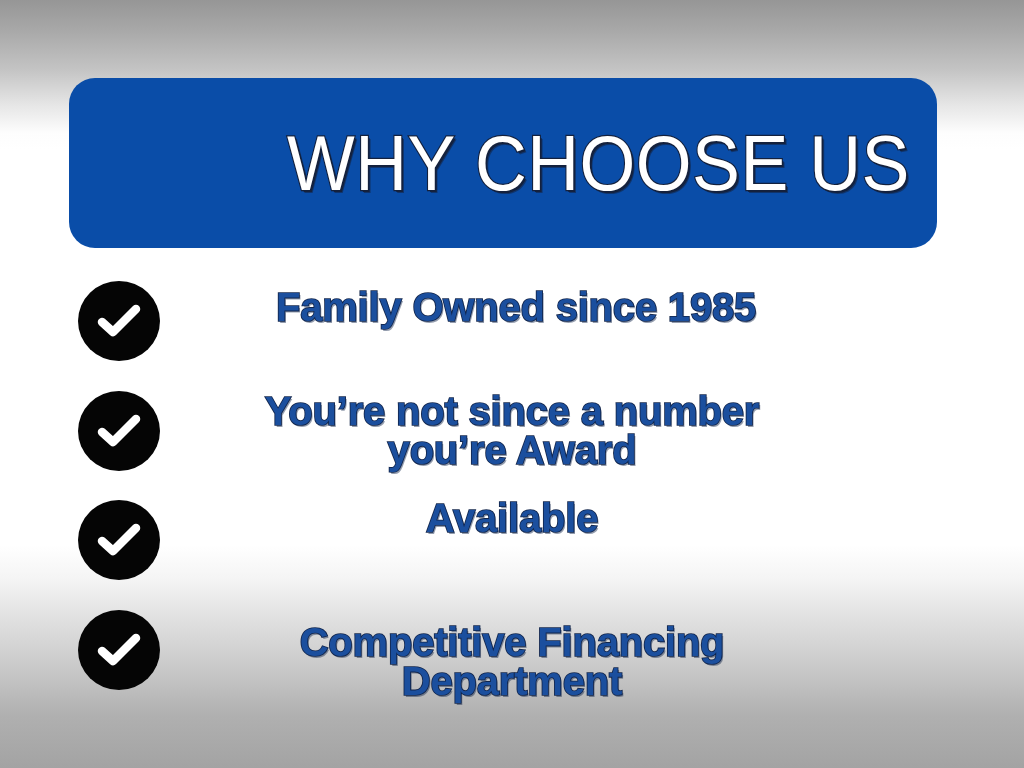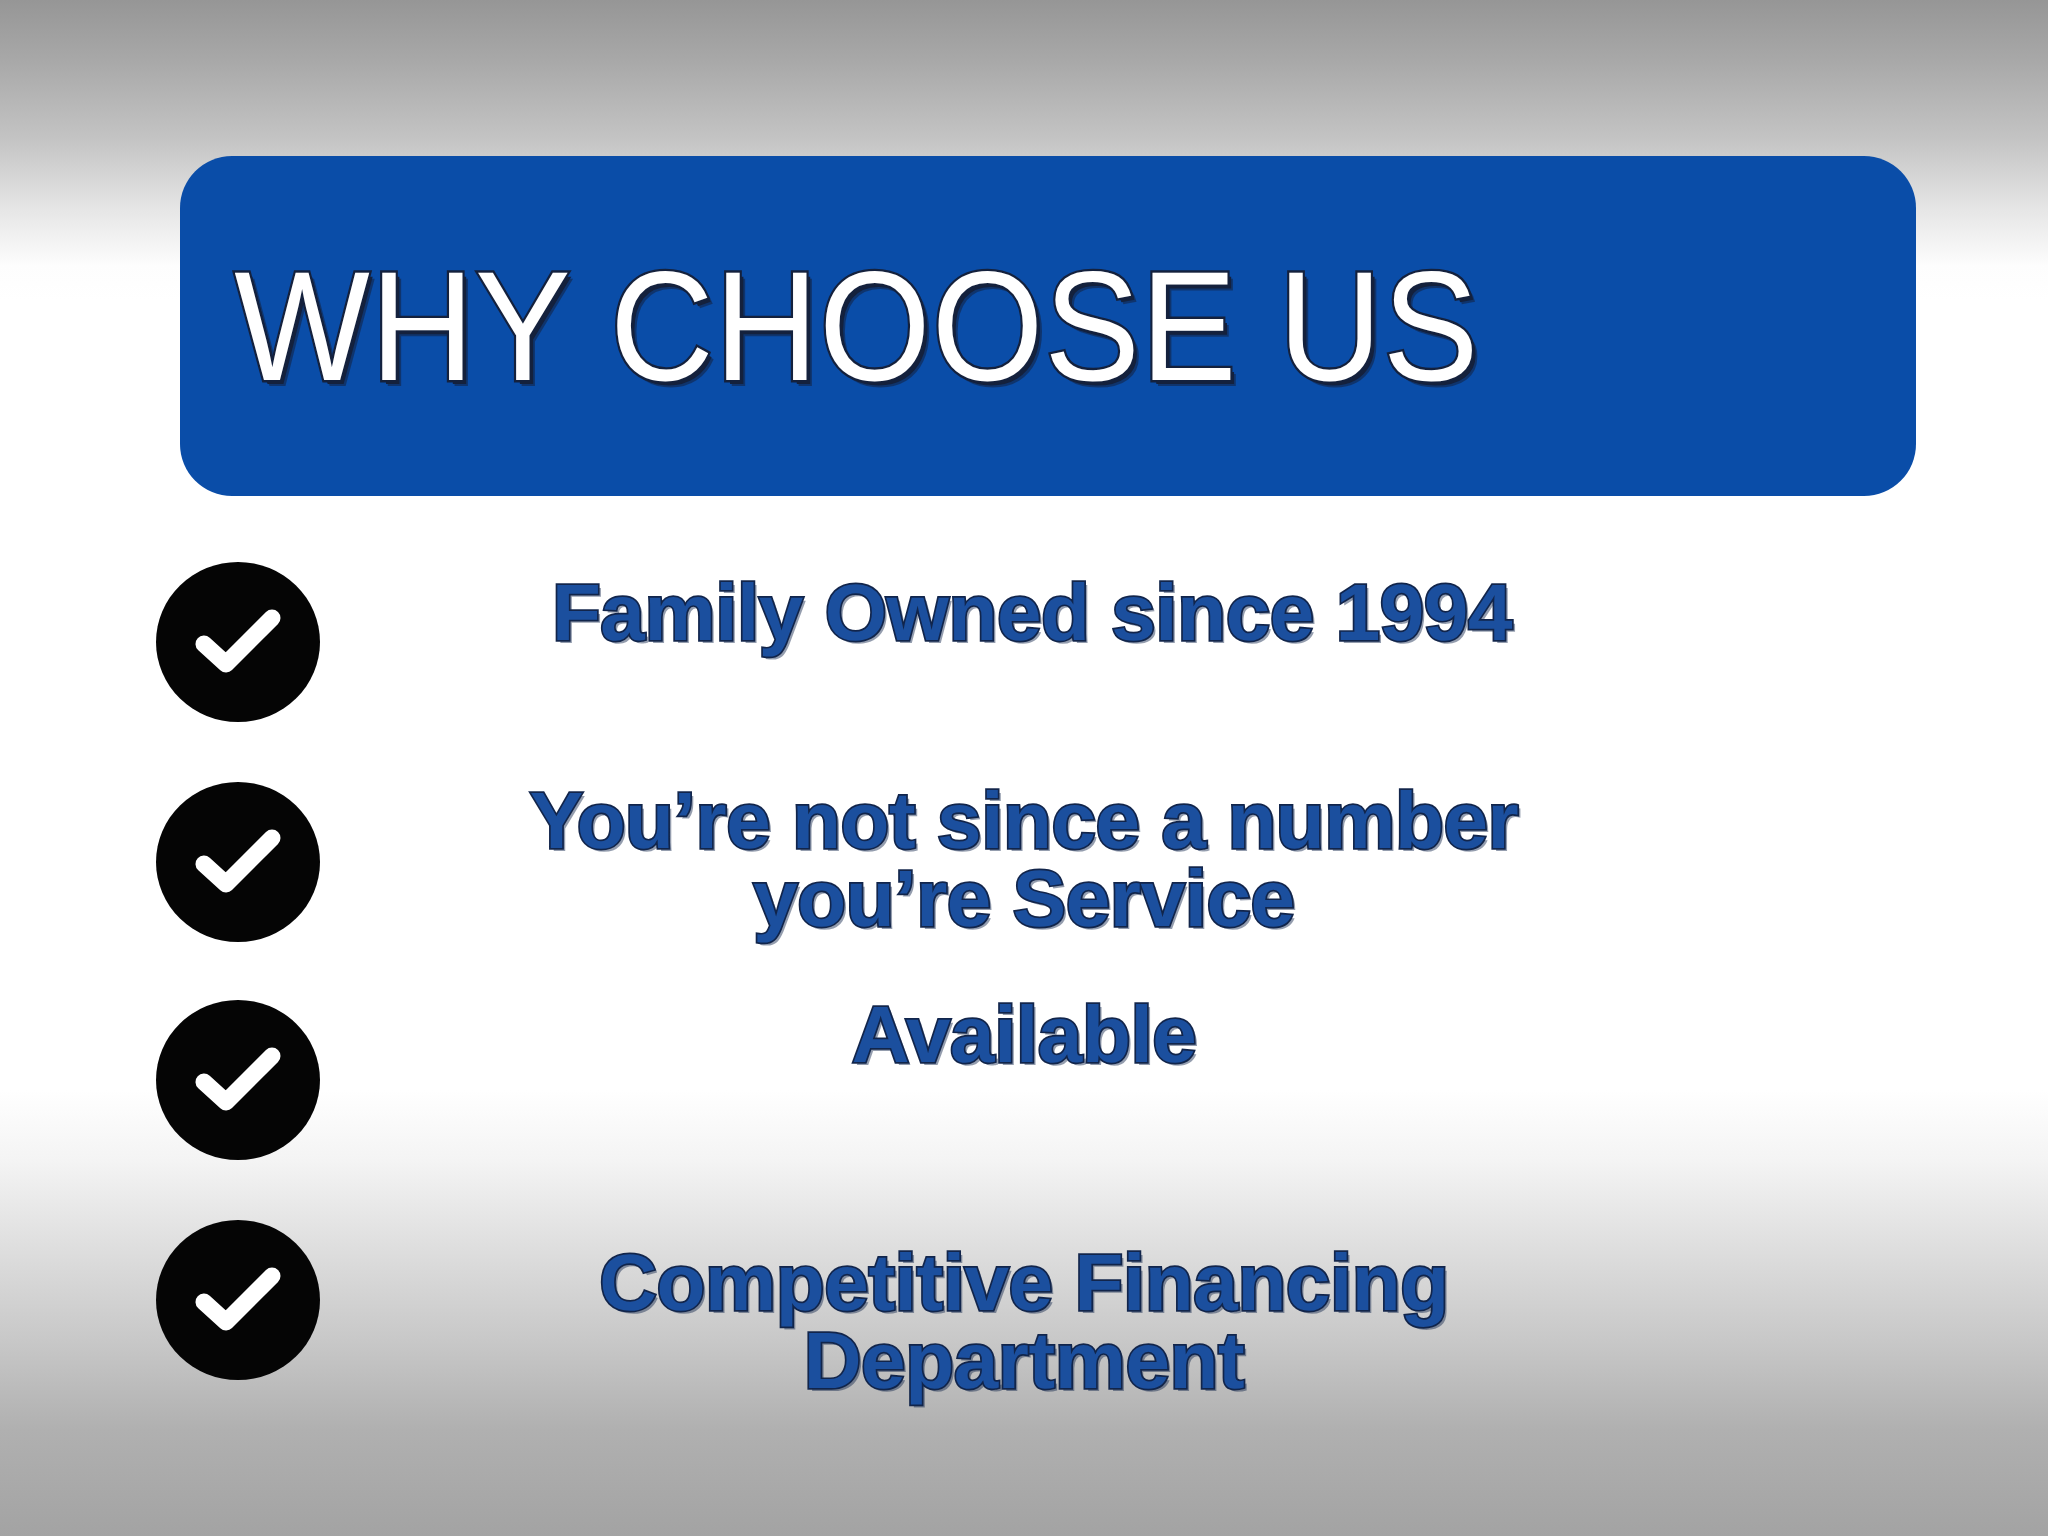--- a/index.html
+++ b/index.html
@@ -30,29 +30,29 @@
   }
 
   .slide {
     position:absolute;
     inset:0;
   }
 
   
   .title-banner {
     position:absolute;
-    left:90px;
+    left:69px;
     top:78px;
     width:868px;
     height:170px;
     background:#0a4da8;
     border-radius:26px;
     display:flex;
     align-items:center;
-    justify-content:flex-start;
+    justify-content:flex-end;
   }
 
   .title-text {
     font-family:"Liberation Sans Narrow", "Liberation Sans", sans-serif;
     font-size:78px;
     font-weight:400;
     line-height:1;
     letter-spacing:0.5px;
     color:#ffffff;
     white-space:nowrap;
@@ -135,33 +135,33 @@
 
   <div class="bullets">
 
     <div class="bullet-row r0">
       <div class="check-badge">
         <svg width="44" height="34" viewBox="0 0 44 34" aria-hidden="true">
           <path d="M5 18 L16 28 L39 5" fill="none" stroke="#ffffff" stroke-width="8.5" stroke-linecap="round" stroke-linejoin="round"></path>
         </svg>
       </div>
       <div class="bullet-text">
-        <span>Family Owned since 1994</span>
+        <span>Family Owned since 1985</span>
       </div>
     </div>
 
     <div class="bullet-row r1">
       <div class="check-badge">
         <svg width="44" height="34" viewBox="0 0 44 34" aria-hidden="true">
           <path d="M5 18 L16 28 L39 5" fill="none" stroke="#ffffff" stroke-width="8.5" stroke-linecap="round" stroke-linejoin="round"></path>
         </svg>
       </div>
       <div class="bullet-text">
         <span>You’re not since a number</span>
-        <span class="line2">you’re Service</span>
+        <span class="line2">you’re Award</span>
       </div>
     </div>
 
     <div class="bullet-row r2">
       <div class="check-badge">
         <svg width="44" height="34" viewBox="0 0 44 34" aria-hidden="true">
           <path d="M5 18 L16 28 L39 5" fill="none" stroke="#ffffff" stroke-width="8.5" stroke-linecap="round" stroke-linejoin="round"></path>
         </svg>
       </div>
       <div class="bullet-text">

